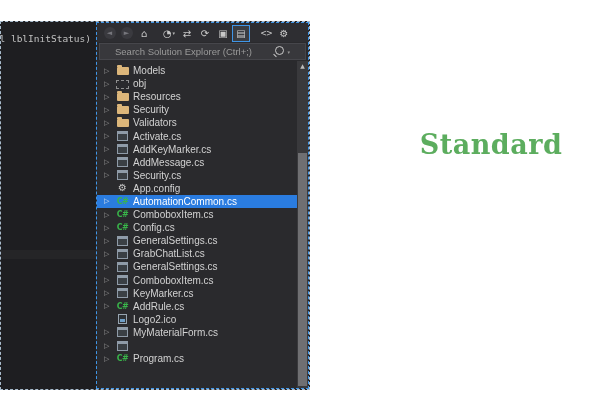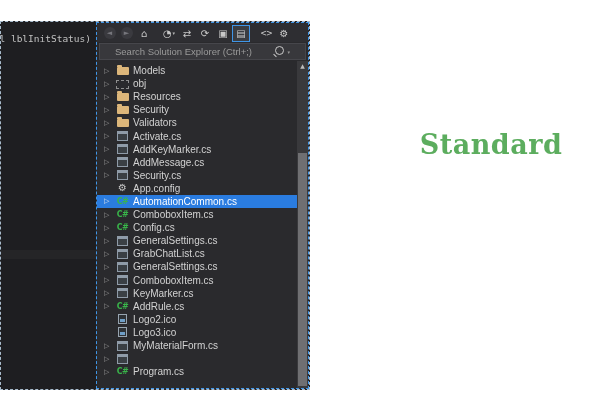--- a/index.html
+++ b/index.html
@@ -253,27 +253,20 @@
             <span class="lbl">AddRule.cs</span>
           </div>
           <div class="row">
             <span class="arrow"></span>
             <span class="ticon">
               <span class="i-image"></span>
             </span>
             <span class="lbl">Logo2.ico</span>
           </div>
           <div class="row">
-            <span class="arrow"></span>
-            <span class="ticon">
-              <span class="i-image"></span>
-            </span>
-            <span class="lbl">Logo3.ico</span>
-          </div>
-          <div class="row">
             <span class="arrow">▷</span>
             <span class="ticon">
               <span class="i-form"></span>
             </span>
             <span class="lbl">MyMaterialForm.cs</span>
           </div>
           <div class="row">
             <span class="arrow">▷</span>
             <span class="ticon">
               <span class="i-form"></span>

